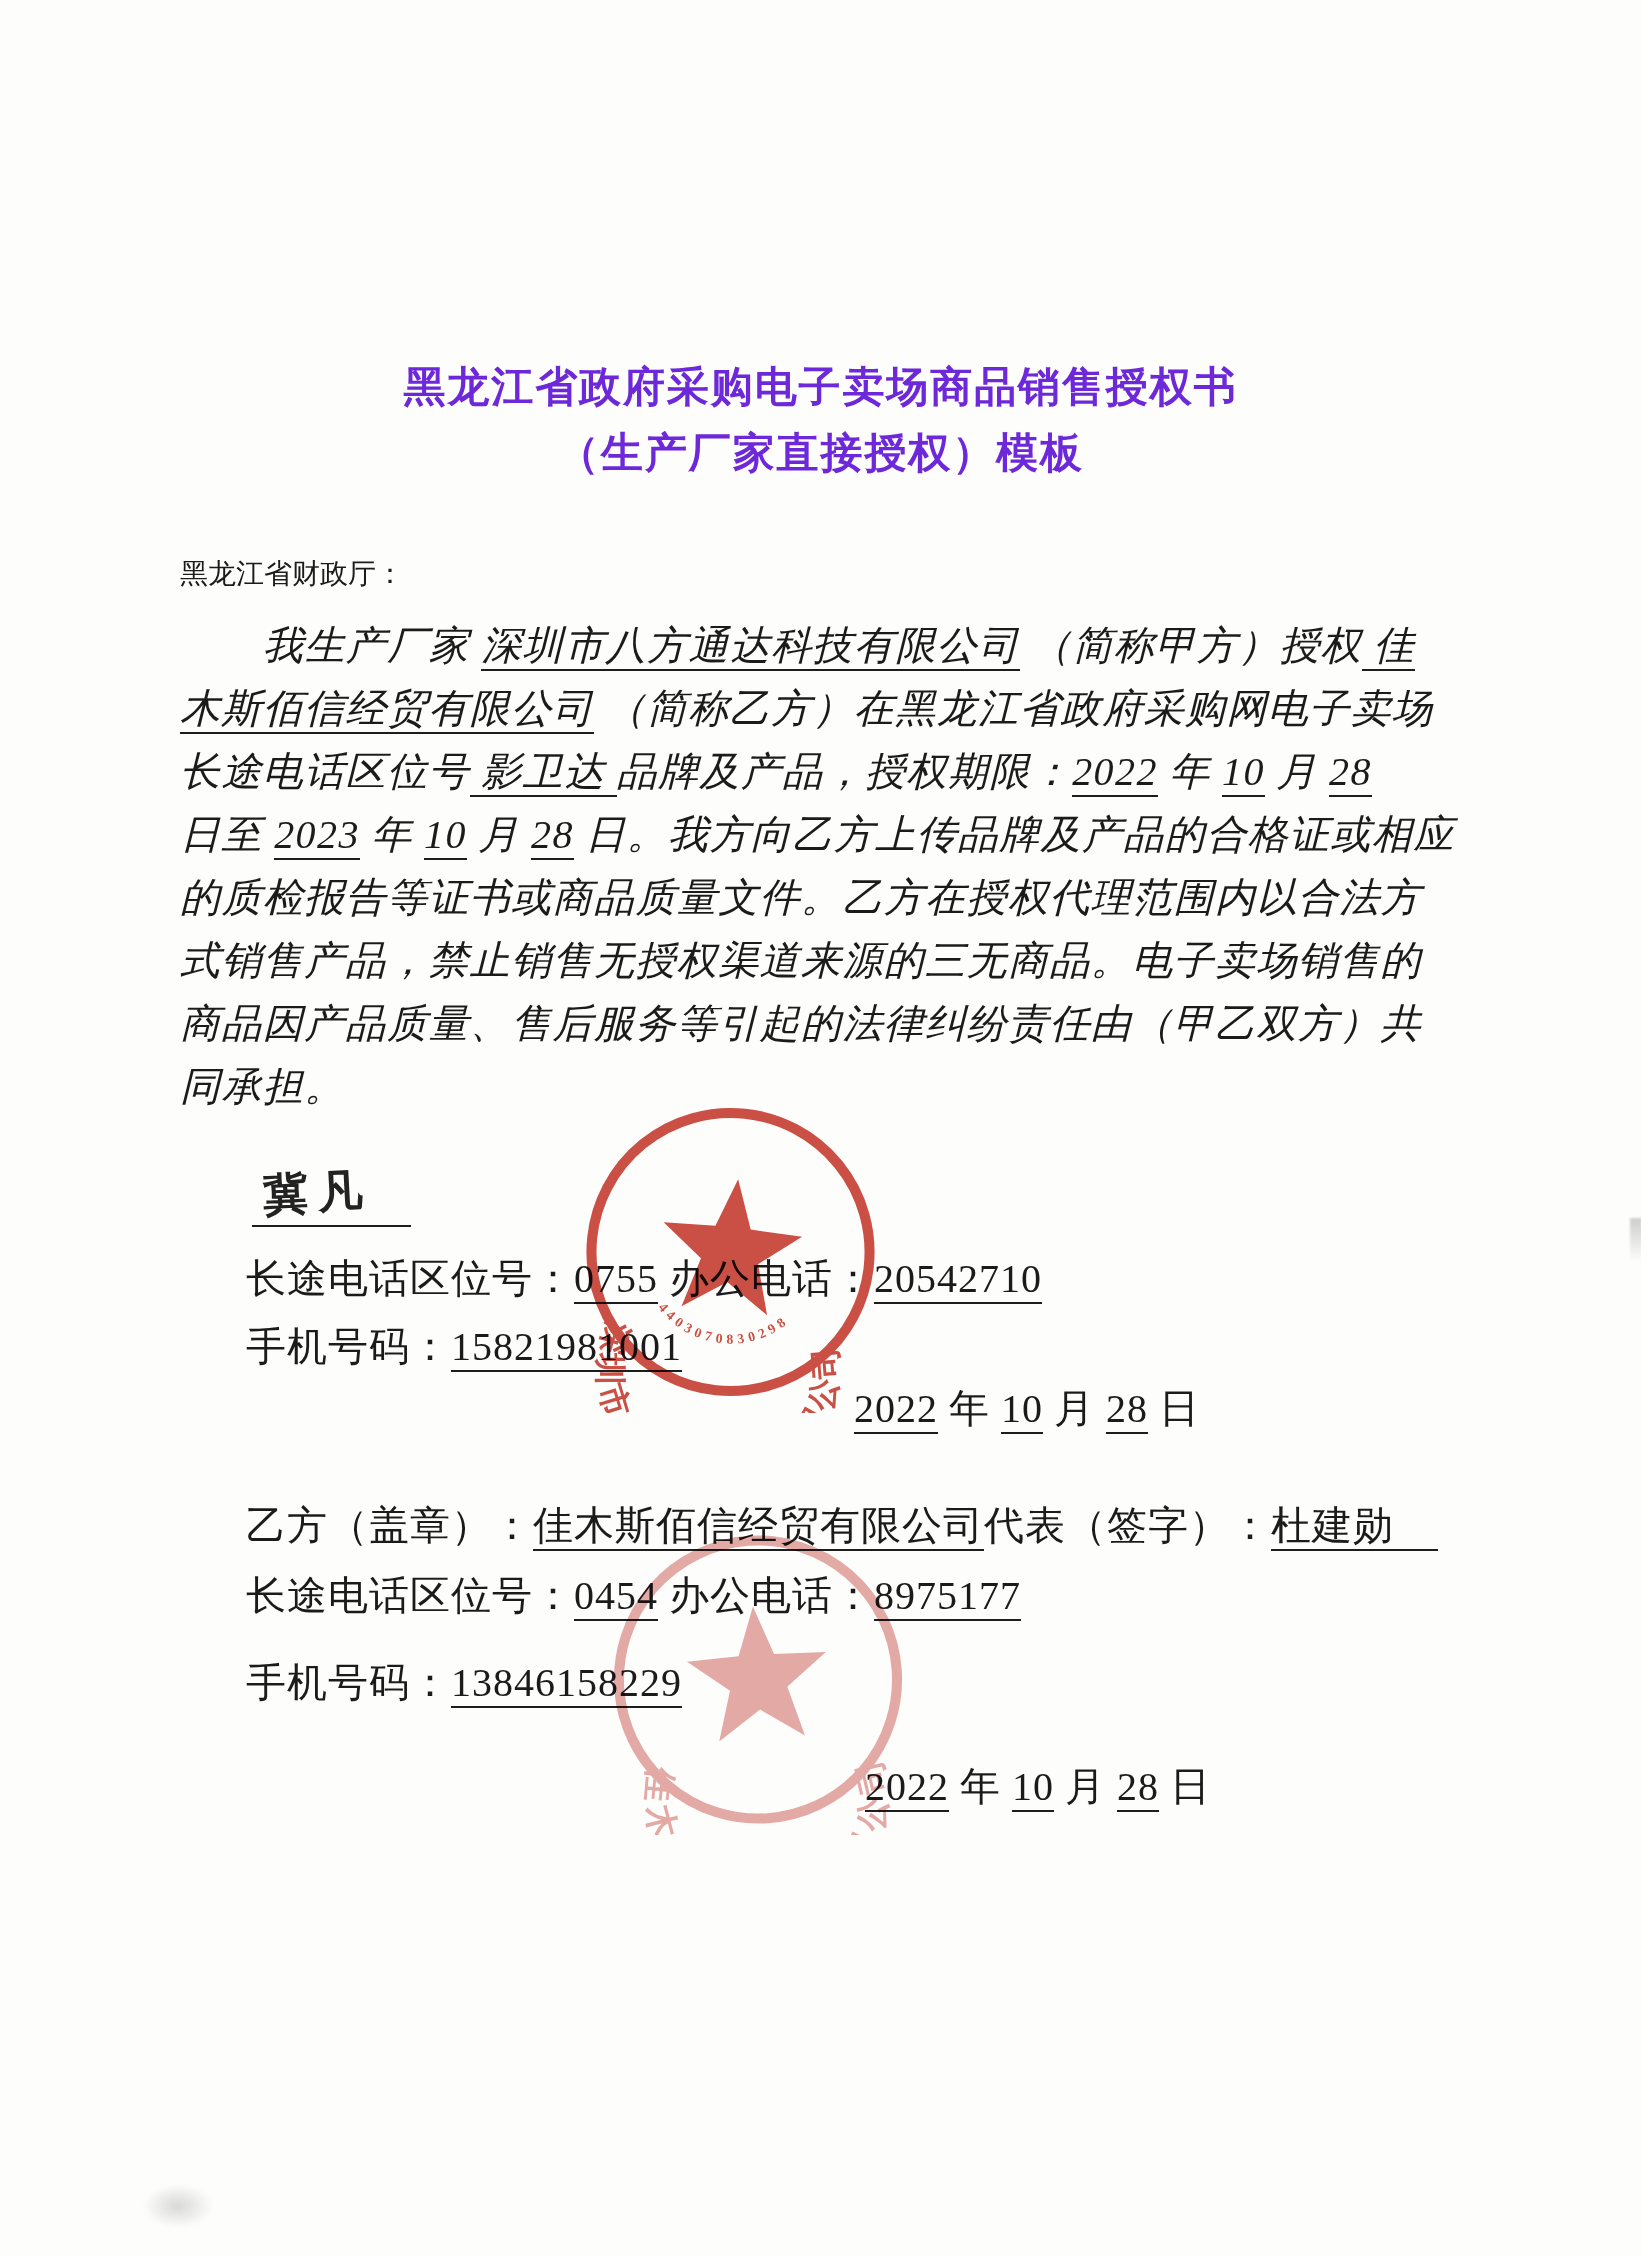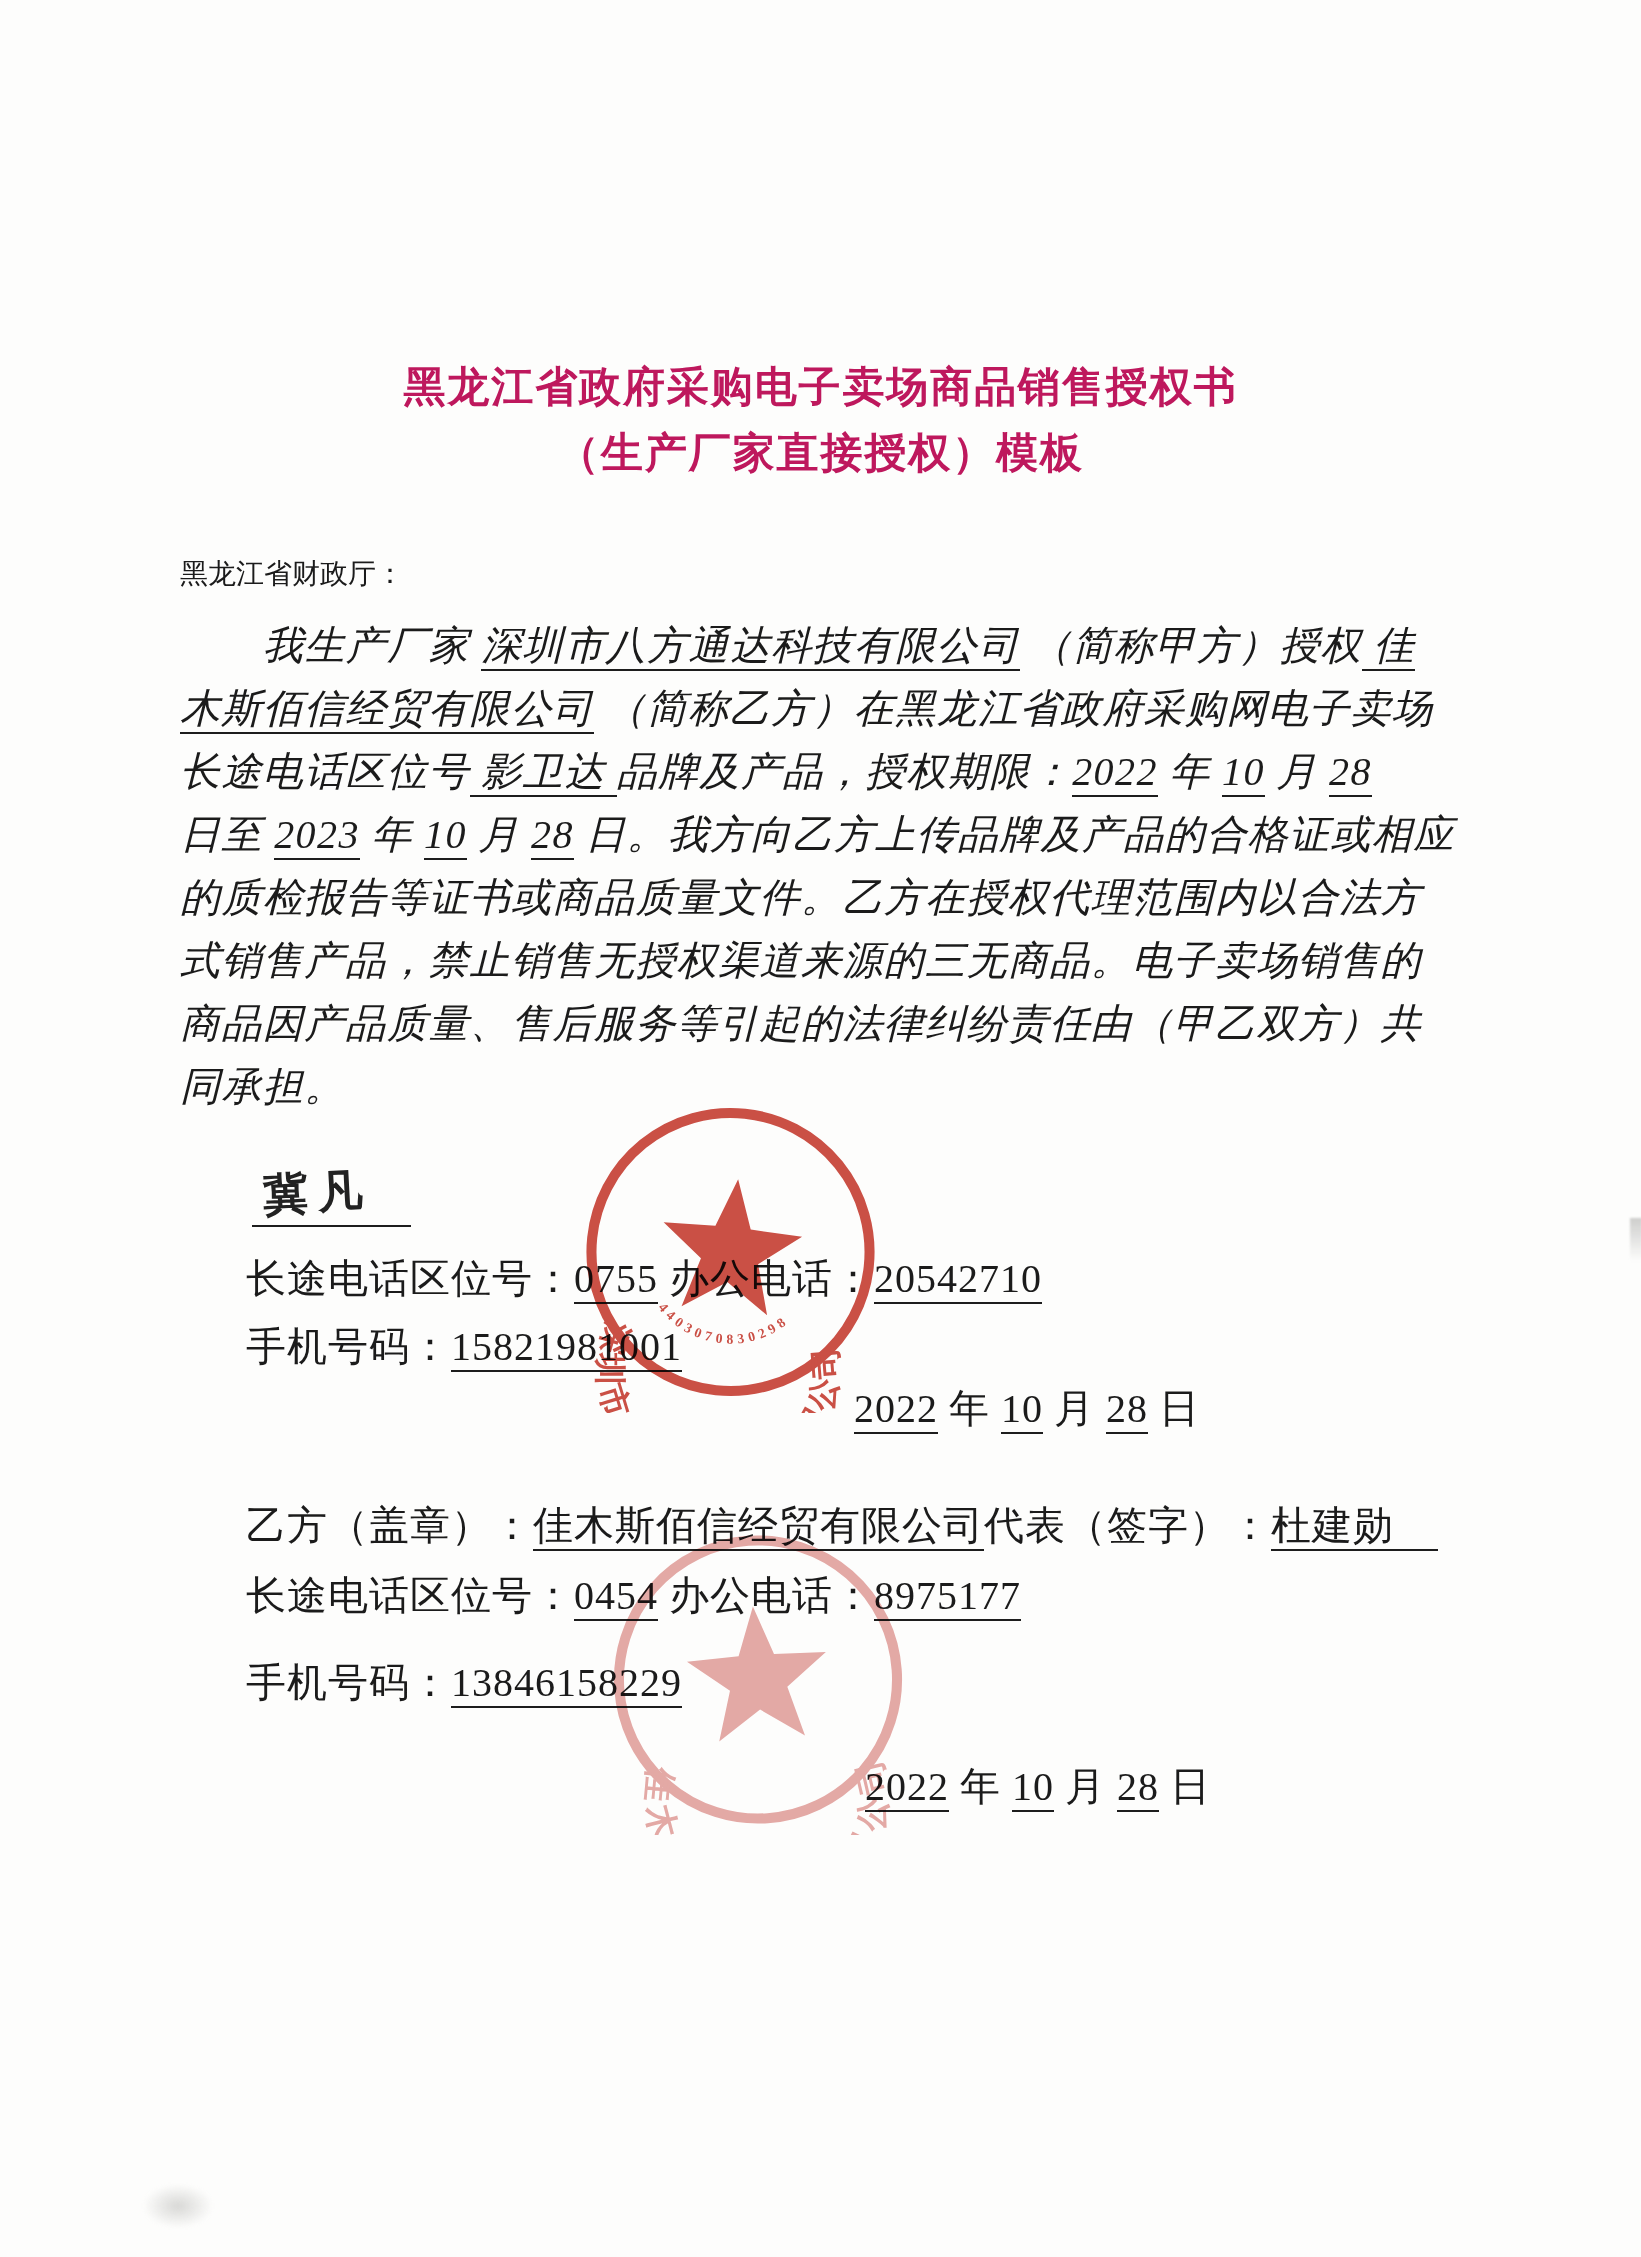--- a/index.html
+++ b/index.html
@@ -4,21 +4,21 @@
 <style>
   html,body{margin:0;padding:0;background:#e8e8e6;}
   .page{
     position:relative; width:1641px; height:2257px; margin:0 auto;
     background:#fdfdfc; overflow:hidden;
     font-family:"Liberation Serif", serif; color:#1b1b1b;
   }
   .title{
     position:absolute; left:0; width:100%; text-align:center;
     font-family:"Liberation Sans", sans-serif; font-weight:bold;
-    font-size:42px; letter-spacing:1.9px; color:#be185d; white-space:nowrap;
+    font-size:42px; letter-spacing:1.9px; color:#6d28d9; white-space:nowrap;
   }
   .title.l1{top:359px;}
   .title.l2{top:425px;}
   .salutation{
     position:absolute; left:180px; top:555px; font-size:28px; white-space:nowrap;
   }
   .para{position:absolute; left:180px; top:619px; width:1294px;font-style:italic;}
   .bline{
     height:63px; line-height:53px; font-size:40px; white-space:nowrap;
     letter-spacing:1.4px;

